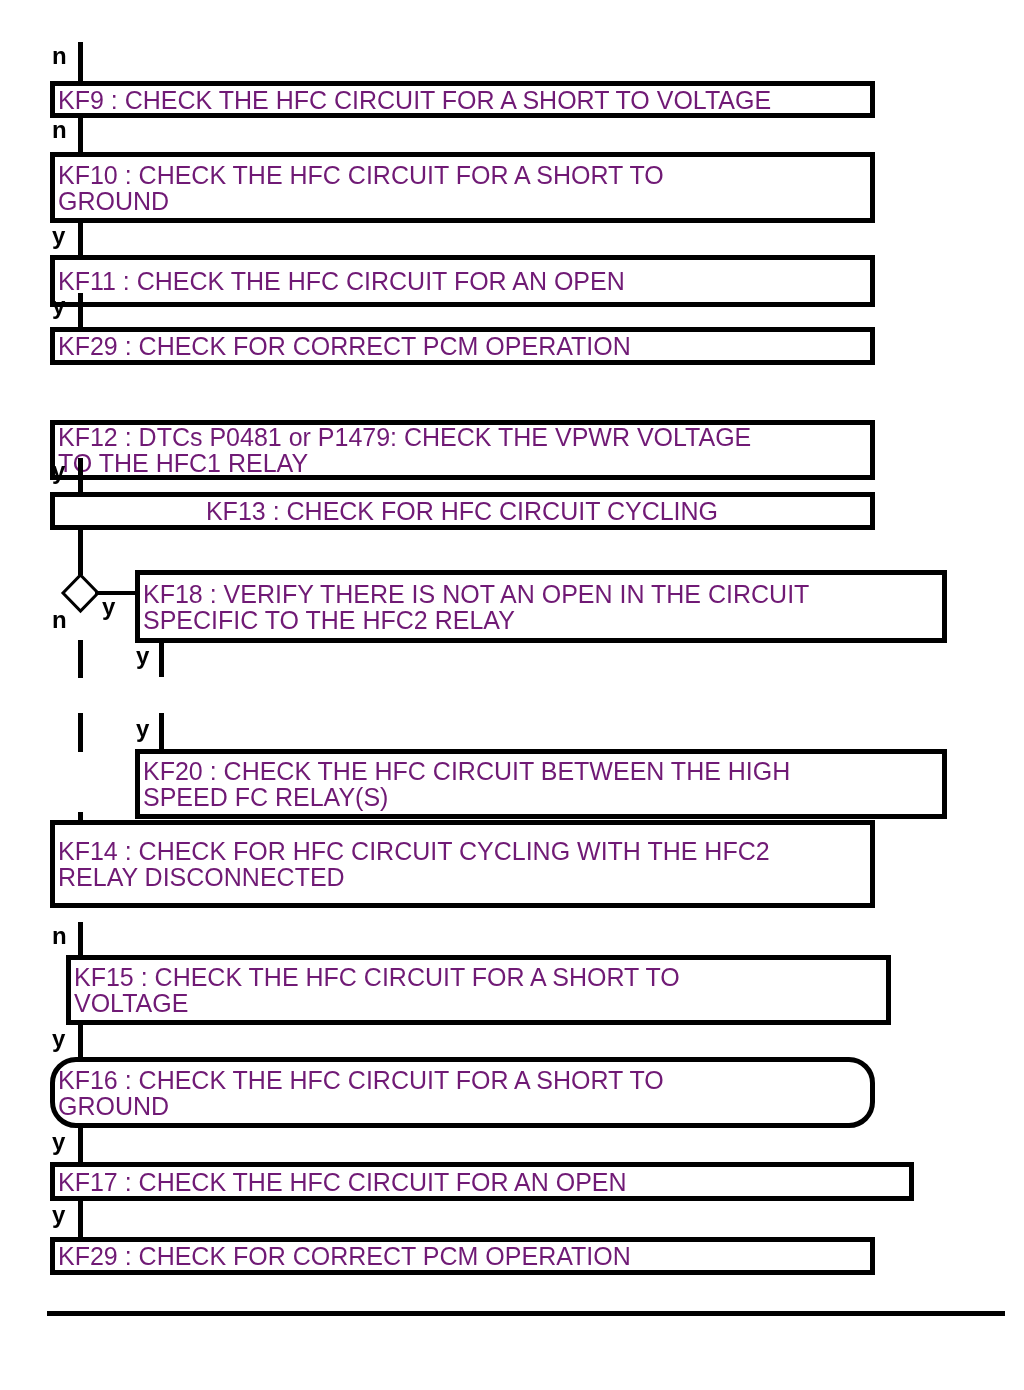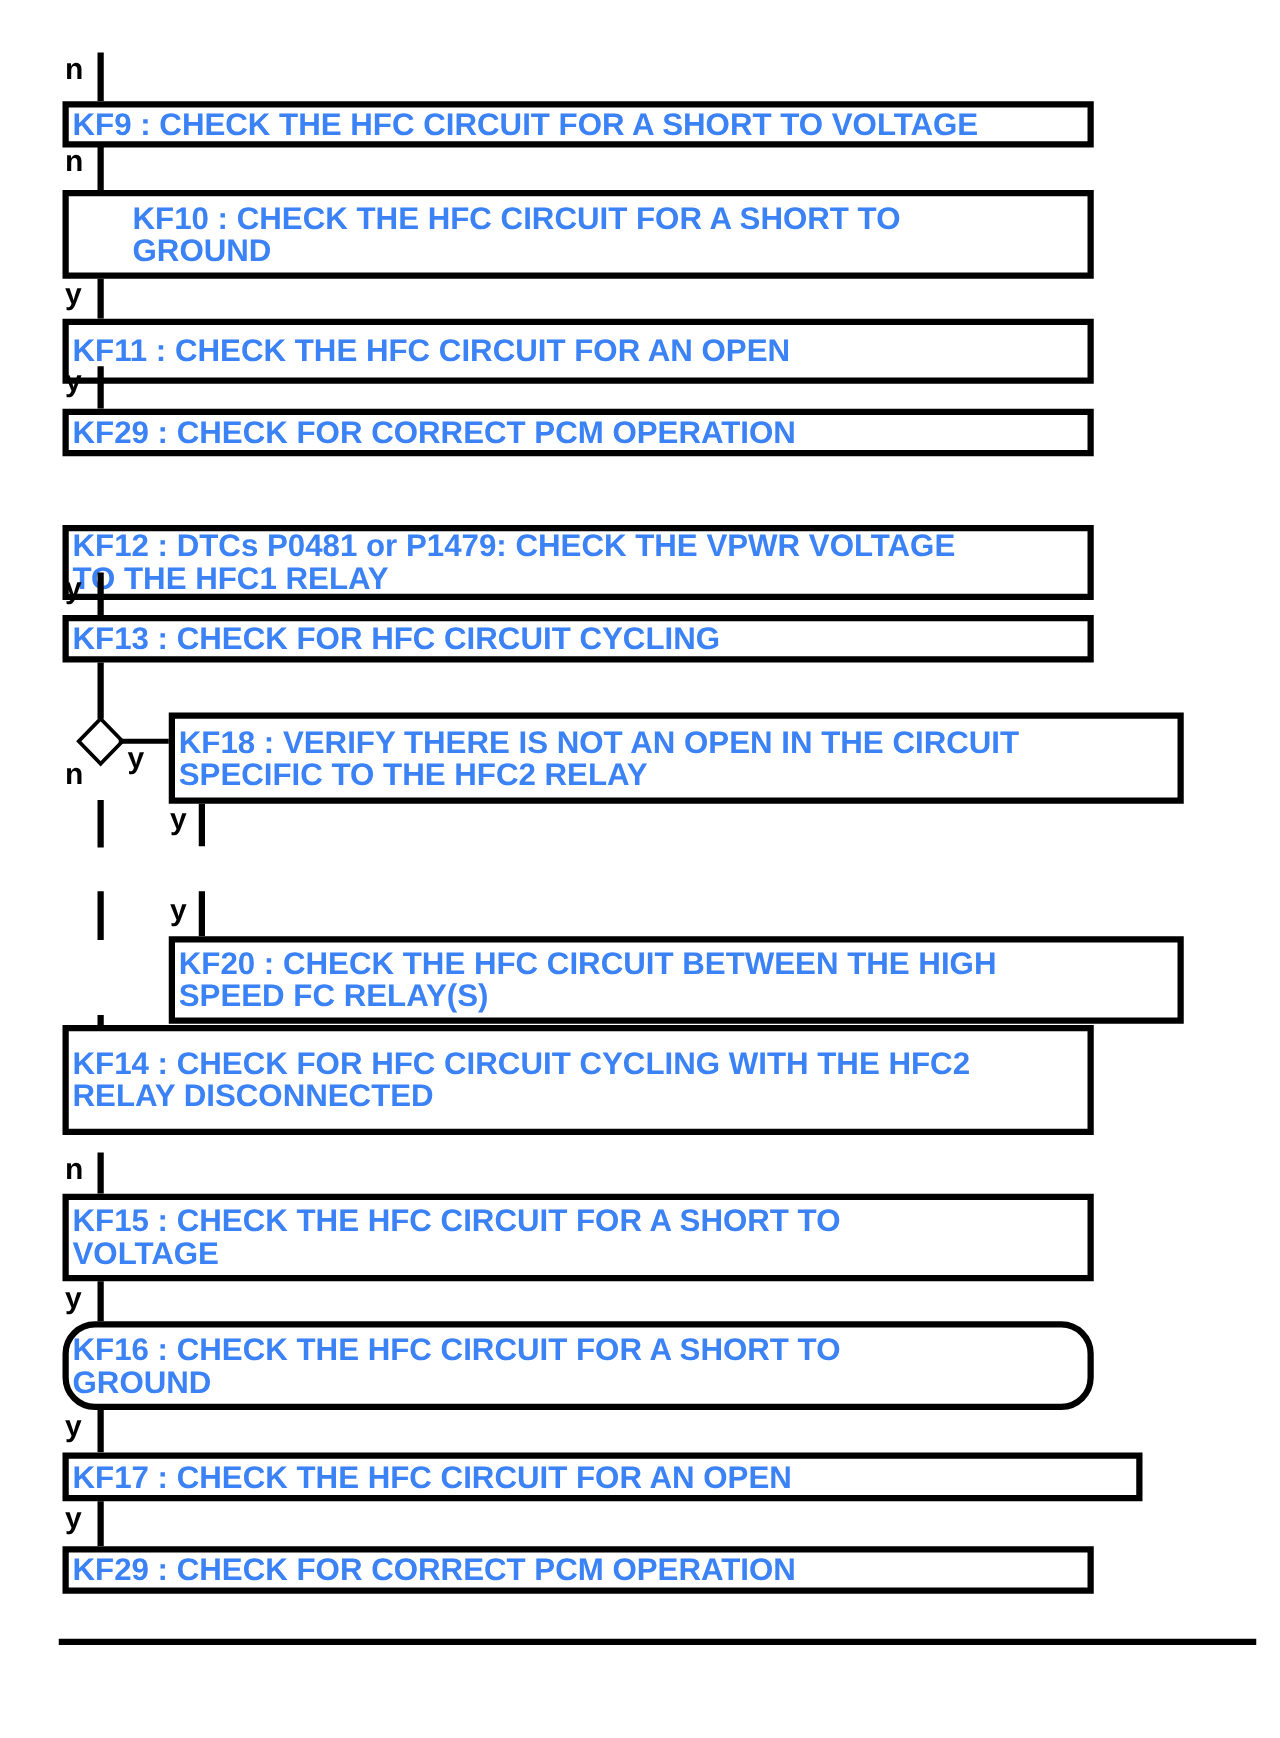--- a/index.html
+++ b/index.html
@@ -5,21 +5,21 @@
   html,body{margin:0;padding:0;background:#fff;}
   #stage{
     position:relative;width:1024px;height:1390px;background:#ffffff;
     font-family:"Liberation Sans", sans-serif;overflow:hidden;
   }
   .node{
     position:absolute;box-sizing:border-box;border:5px solid #000;background:#fff;
     display:flex;align-items:center;overflow:hidden;
   }
   .node-text{
-    font-weight:bold;font-size:25px;line-height:26px;color:#3b82f6;
+    font-weight:normal;font-size:25px;line-height:26px;color:#701a75;
     padding:0 4px 0 3px;white-space:pre-line;letter-spacing:0px;
   }
   .vline{position:absolute;width:5px;background:#000;}
   .hline{position:absolute;height:4px;background:#000;}
   .edge-label{
     position:absolute;font-weight:bold;font-size:24px;line-height:20px;color:#000;
   }
   .diamond{position:absolute;}
   .separator{position:absolute;height:5px;background:#000;}
 </style>
@@ -31,21 +31,21 @@
   <div class="vline" style="left:78px;top:42px;height:39px;"></div>
   <div class="edge-label" style="left:52px;top:46px;">n</div>
 
   <div class="node" style="left:50px;top:81px;width:825px;height:37px;">
     <span class="node-text">KF9 : CHECK THE HFC CIRCUIT FOR A SHORT TO VOLTAGE</span>
   </div>
 
   <div class="vline" style="left:78px;top:117px;height:35px;"></div>
   <div class="edge-label" style="left:52px;top:120px;">n</div>
 
-  <div class="node" style="left:50px;top:152px;width:825px;height:71px;padding-left:48px;">
+  <div class="node" style="left:50px;top:152px;width:825px;height:71px;">
     <span class="node-text">KF10 : CHECK THE HFC CIRCUIT FOR A SHORT TO
 GROUND</span>
   </div>
 
   <div class="vline" style="left:78px;top:223px;height:32px;"></div>
   <div class="edge-label" style="left:52px;top:226px;">y</div>
 
   <div class="node" style="left:50px;top:255px;width:825px;height:52px;">
     <span class="node-text">KF11 : CHECK THE HFC CIRCUIT FOR AN OPEN</span>
   </div>
@@ -58,21 +58,21 @@
   </div>
 
   <div class="node" style="left:50px;top:420px;width:825px;height:60px;">
     <span class="node-text">KF12 : DTCs P0481 or P1479: CHECK THE VPWR VOLTAGE
 TO THE HFC1 RELAY</span>
   </div>
 
   <div class="vline" style="left:78px;top:458px;height:34px;"></div>
   <div class="edge-label" style="left:52px;top:461px;">y</div>
 
-  <div class="node" style="left:50px;top:492px;width:825px;height:38px;">
+  <div class="node" style="left:50px;top:492px;width:825px;height:38px;justify-content:center;">
     <span class="node-text">KF13 : CHECK FOR HFC CIRCUIT CYCLING</span>
   </div>
 
   <div class="vline" style="left:78px;top:530px;height:45px;"></div>
 
   <svg class="diamond" style="left:60px;top:572px;" width="41" height="42" viewBox="0 0 41 42">
     <polygon points="20.5,3 38,21 20.5,39 3,21" fill="#ffffff" stroke="#000000" stroke-width="3"></polygon>
   </svg>
 
   <div class="hline" style="left:95px;top:591px;width:42px;"></div>
@@ -101,21 +101,21 @@
   </div>
 
   <div class="node" style="left:50px;top:820px;width:825px;height:88px;">
     <span class="node-text">KF14 : CHECK FOR HFC CIRCUIT CYCLING WITH THE HFC2
 RELAY DISCONNECTED</span>
   </div>
 
   <div class="vline" style="left:78px;top:922px;height:33px;"></div>
   <div class="edge-label" style="left:52px;top:926px;">n</div>
 
-  <div class="node" style="left:50px;top:955px;width:825px;height:70px;">
+  <div class="node" style="left:66px;top:955px;width:825px;height:70px;">
     <span class="node-text">KF15 : CHECK THE HFC CIRCUIT FOR A SHORT TO
 VOLTAGE</span>
   </div>
 
   <div class="vline" style="left:78px;top:1025px;height:32px;"></div>
   <div class="edge-label" style="left:52px;top:1029px;">y</div>
 
   <div class="node" style="left:50px;top:1057px;width:825px;height:71px;border-radius:26px;">
     <span class="node-text">KF16 : CHECK THE HFC CIRCUIT FOR A SHORT TO
 GROUND</span>

